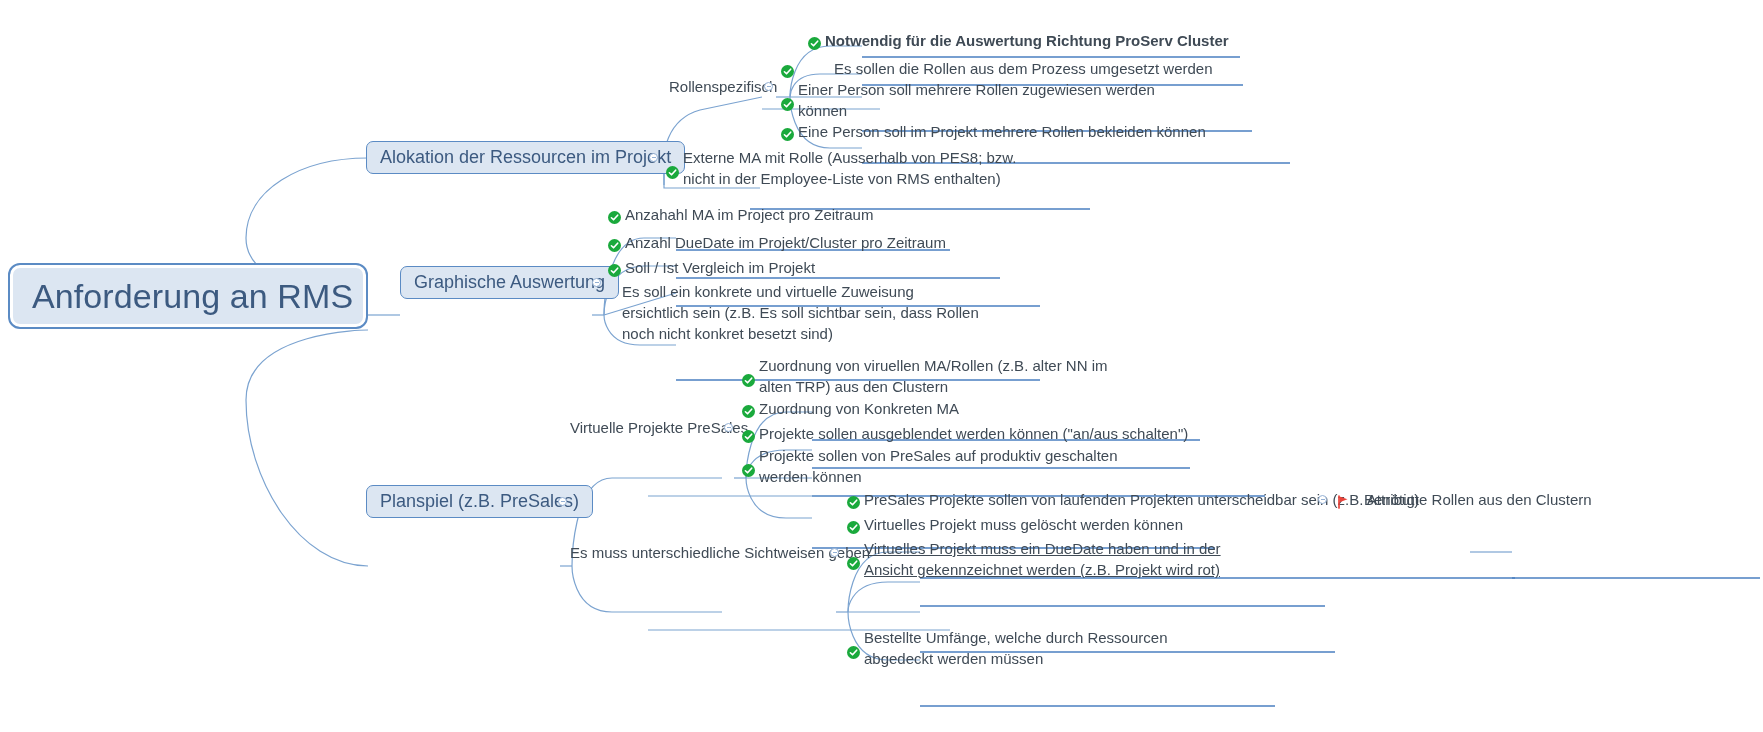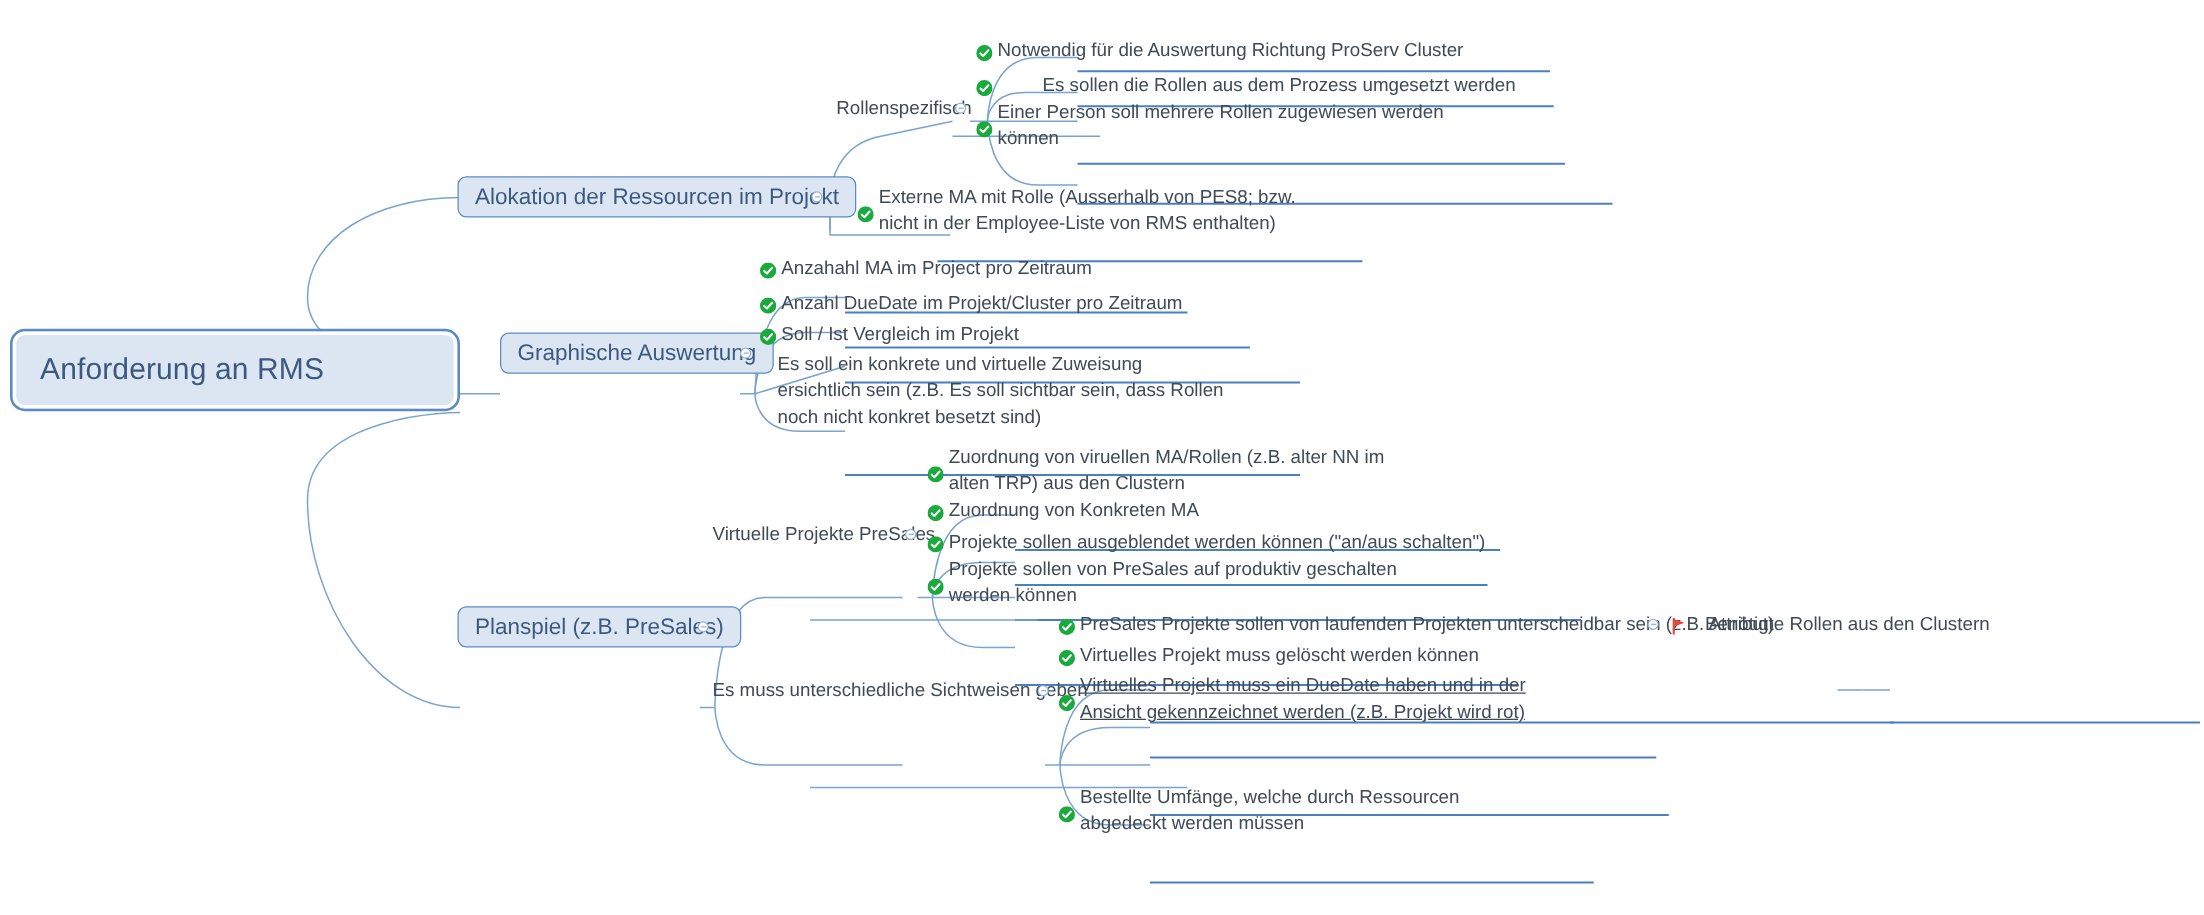--- a/index.html
+++ b/index.html
@@ -34,21 +34,21 @@
     box-sizing: border-box;
     border: 2px solid #5b8bc4;
     border-radius: 12px;
     background: #dce6f2;
     box-shadow: 0 0 0 3px #ffffff inset;
     display: flex;
     align-items: center;
     padding: 0 22px;
   }
   .root-node .root-label {
-    font-size: 24px;
+    font-size: 34px;
     color: #3c5a80;
     white-space: nowrap;
     letter-spacing: 0.1px;
   }
   
   .branch-node {
     position: absolute;
     box-sizing: border-box;
     border: 1.5px solid #5b8bc4;
     border-radius: 7px;
@@ -217,21 +217,21 @@
   <div class="branch-node" style="left:366px; top:141px;">
     <span class="branch-label">Alokation der Ressourcen im Projekt</span>
   </div>
   <span class="collapse-dot" style="left:649px; top:153px;"></span>
 
   <div class="sub-node" style="left:669px; top:77px;">
     <span>Rollenspezifisch</span>
   </div>
   <span class="collapse-dot" style="left:764px; top:82px;"></span>
 
-  <div class="leaf-node" style="left:781px; top:30px; max-width:520px;">
+  <div class="leaf-node" style="left:808px; top:30px; max-width:520px;font-weight:bold;">
     <span class="check-icon">
       <svg viewBox="0 0 16 16" width="13" height="13">
           <circle cx="8" cy="8" r="8" fill="#1aa93c"></circle>
           <path d="M4.2 8.3 L6.8 10.8 L11.9 5.2" stroke="#ffffff" stroke-width="2" fill="none" stroke-linecap="round" stroke-linejoin="round"></path>
         </svg>
     </span>
     <span class="leaf-text">Notwendig für die Auswertung Richtung ProServ Cluster</span>
   </div>
 
   <div class="leaf-node" style="left:781px; top:58px; max-width:520px;gap:36px;">
@@ -248,22 +248,31 @@
     <span class="check-icon low">
       <svg viewBox="0 0 16 16" width="13" height="13">
           <circle cx="8" cy="8" r="8" fill="#1aa93c"></circle>
           <path d="M4.2 8.3 L6.8 10.8 L11.9 5.2" stroke="#ffffff" stroke-width="2" fill="none" stroke-linecap="round" stroke-linejoin="round"></path>
         </svg>
     </span>
     <span class="leaf-text">Einer Person soll mehrere Rollen zugewiesen werden
 können</span>
   </div>
 
-
-  <div class="leaf-node" style="left:686px; top:147px; max-width:520px;">
+  <div class="leaf-node" style="left:781px; top:121px; max-width:520px;">
+    <span class="check-icon">
+      <svg viewBox="0 0 16 16" width="13" height="13">
+          <circle cx="8" cy="8" r="8" fill="#1aa93c"></circle>
+          <path d="M4.2 8.3 L6.8 10.8 L11.9 5.2" stroke="#ffffff" stroke-width="2" fill="none" stroke-linecap="round" stroke-linejoin="round"></path>
+        </svg>
+    </span>
+    <span class="leaf-text">Eine Person soll im Projekt mehrere Rollen bekleiden können</span>
+  </div>
+
+  <div class="leaf-node" style="left:666px; top:147px; max-width:520px;">
     <span class="check-icon low">
       <svg viewBox="0 0 16 16" width="13" height="13">
           <circle cx="8" cy="8" r="8" fill="#1aa93c"></circle>
           <path d="M4.2 8.3 L6.8 10.8 L11.9 5.2" stroke="#ffffff" stroke-width="2" fill="none" stroke-linecap="round" stroke-linejoin="round"></path>
         </svg>
     </span>
     <span class="leaf-text">Externe MA mit Rolle (Ausserhalb von PES8; bzw.
 nicht in der Employee-Liste von RMS enthalten)</span>
   </div>
 

